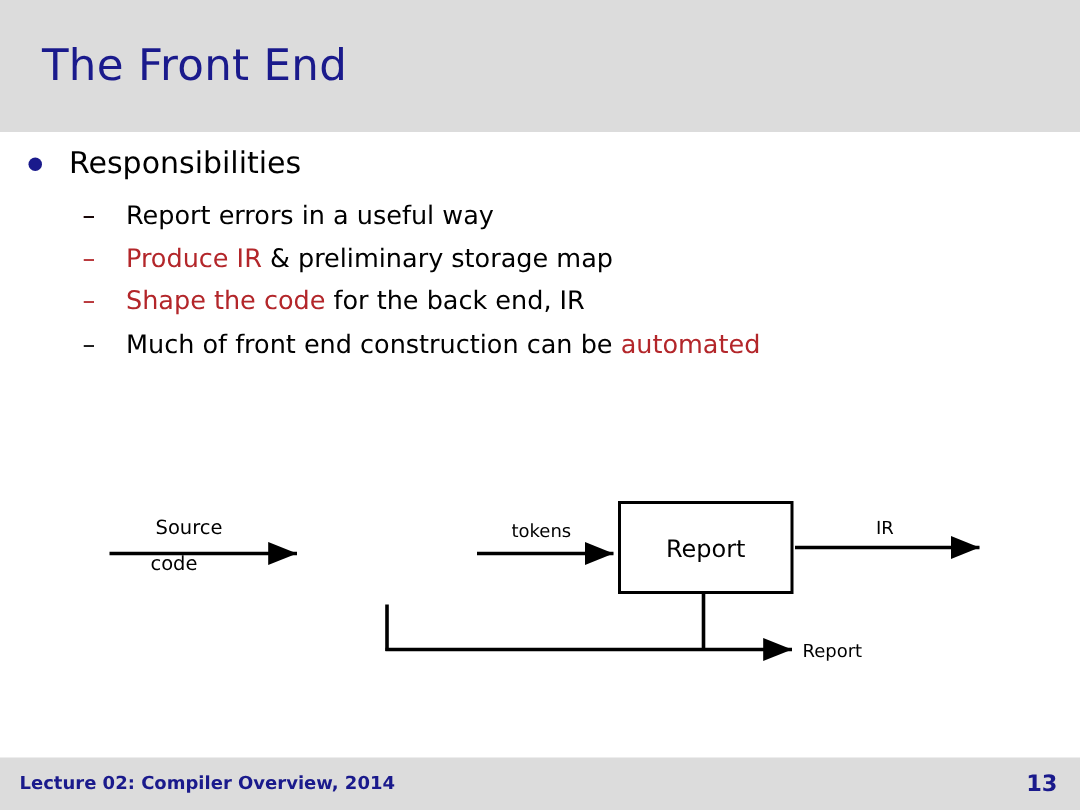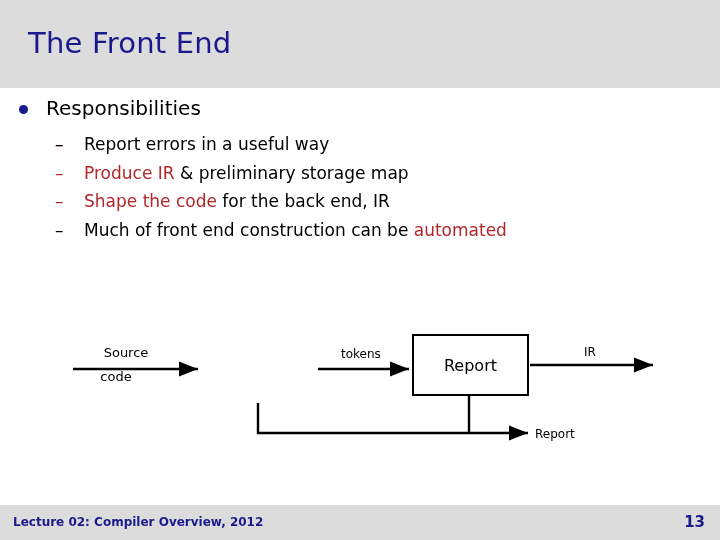--- a/index.html
+++ b/index.html
@@ -207,14 +207,14 @@
   <div class="dg-label big" style="left:85px; top:370px; width:62px;">code</div>
 
   <div class="dg-label" style="left:341px; top:347px;">tokens</div>
 
   <div class="dg-label" style="left:584px; top:345px;">IR</div>
 
   <div class="dg-label" style="left:535px; top:427px;">Report</div>
 </div>
 
 <div class="footer-band"></div>
-<div class="footer-text">Lecture 02: Compiler Overview, 2012</div>
+<div class="footer-text">Lecture 02: Compiler Overview, 2014</div>
 <div class="footer-page">13</div>
 
 </body></html>

